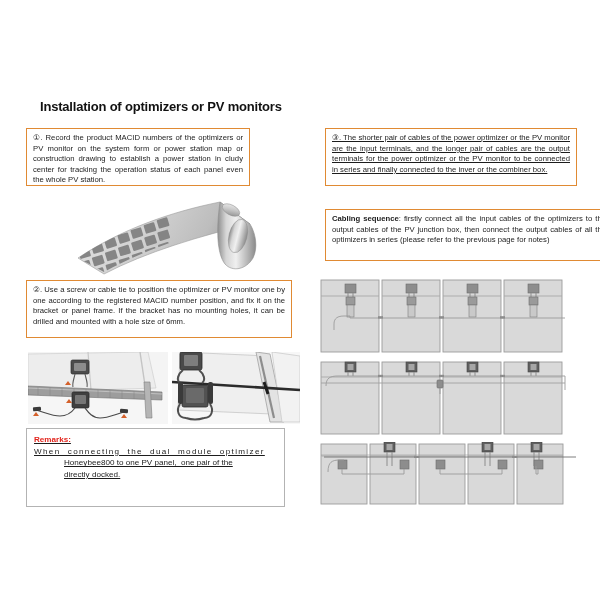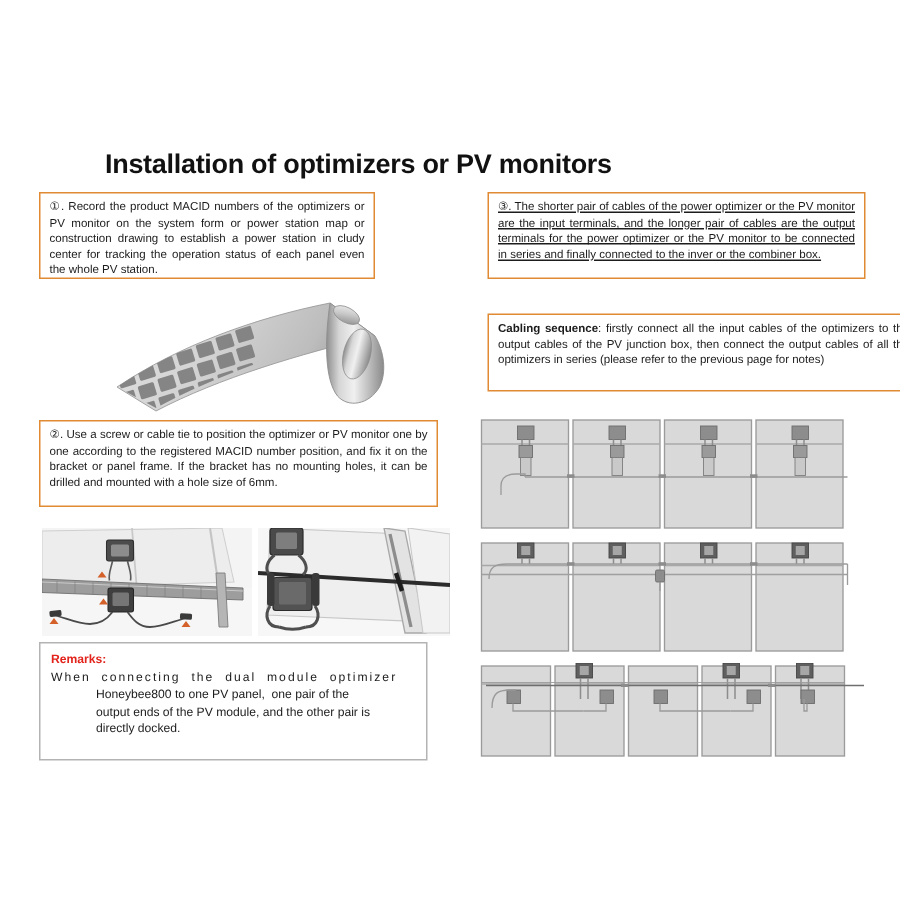--- a/index.html
+++ b/index.html
@@ -19,23 +19,23 @@
     position: absolute;
     left: 0; top: 0;
     width: 600px;
     height: 600px;
     background: #ffffff;
   }
 
   
   #page-title {
     position: absolute;
-    left: 70px;
+    left: 40px;
     top: 99px;
-    font-size: 18px;
+    font-size: 13px;
     font-weight: bold;
     letter-spacing: -0.2px;
     color: #111111;
     white-space: nowrap;
   }
 
   
   .textbox {
     position: absolute;
     box-sizing: border-box;
@@ -56,20 +56,21 @@
   #box-step1 { left: 26px;  top: 128px; width: 224px; height: 58px; }
   #box-step3 { left: 325px; top: 128px; width: 252px; height: 58px; text-decoration: underline; }
   #box-cabling { left: 325px; top: 209px; width: 288px; height: 52px; }
   #box-step2 { left: 26px;  top: 280px; width: 266px; height: 58px; }
   #box-remarks {
     left: 26px; top: 428px; width: 259px; height: 79px;
     padding: 5px 7px;
     line-height: 11.6px;
     font-size: 8.1px;
     text-align: left;
+    text-decoration: underline;
   }
   #remarks-title {
     color: #e2241c;
     font-weight: bold;
     font-size: 8.1px;
     display: block;
     margin-bottom: 0px;
   }
   .remark-line { display: block; white-space: pre; }
   .remark-line.indented { padding-left: 30px; }
@@ -131,21 +132,20 @@
   </div>
 
   <div class="textbox" id="box-step2">
     <p>②.  Use a screw or cable tie to position the optimizer or PV monitor one by one according to the registered MACID number position, and fix it on the bracket or panel frame. If the bracket has no mounting holes, it can be drilled and mounted with a hole size of 6mm.</p>
   </div>
 
   <div class="textbox gray" id="box-remarks">
     <span id="remarks-title">Remarks:</span>
     <span class="remark-line wide-space">When  connecting  the  dual  module  optimizer</span>
     <span class="remark-line indented">Honeybee800 to one PV panel,  one pair of the</span>
-    <span class="remark-line indented">output ends of the PV module, and the other pair is</span>
     <span class="remark-line indented">directly docked.</span>
   </div>
 
   <div id="illus-scroll">
     <svg width="250" height="90" viewBox="0 0 250 90">
       <defs>
         <linearGradient id="sheetGrad" x1="0" y1="0" x2="1" y2="0.25">
           <stop offset="0%" stop-color="#e2e2e2"></stop>
           <stop offset="45%" stop-color="#d2d2d2"></stop>
           <stop offset="80%" stop-color="#bdbdbd"></stop>

